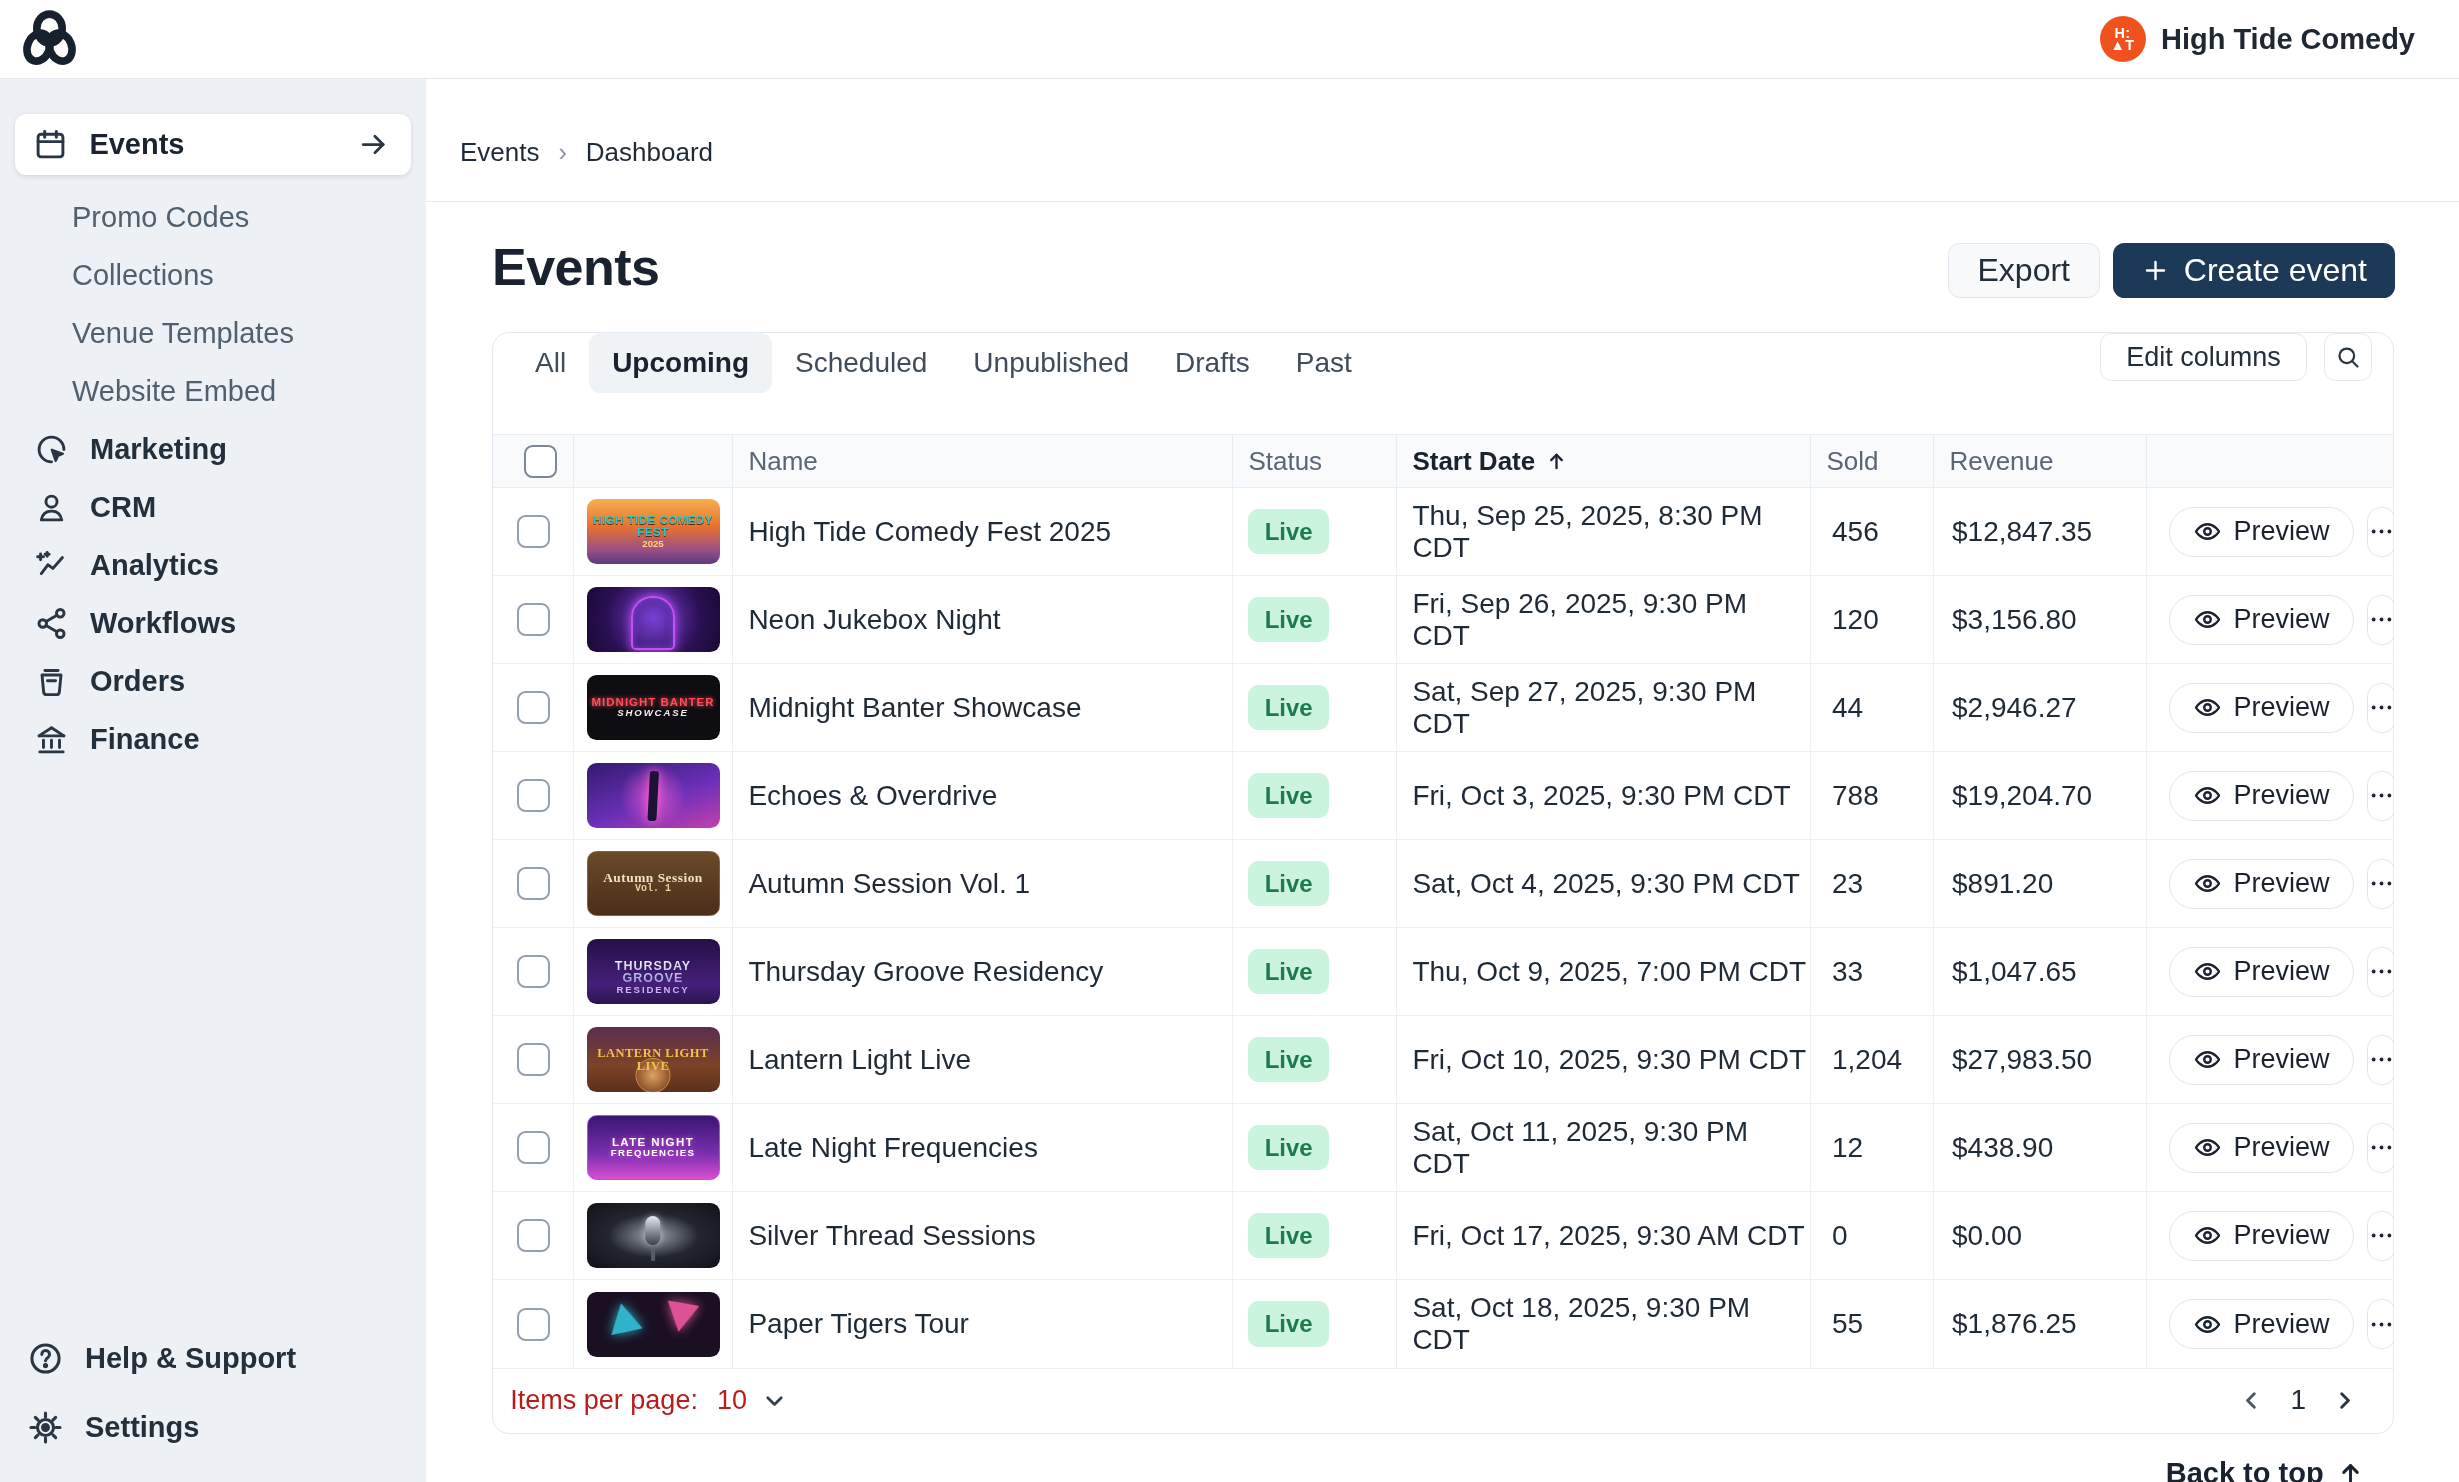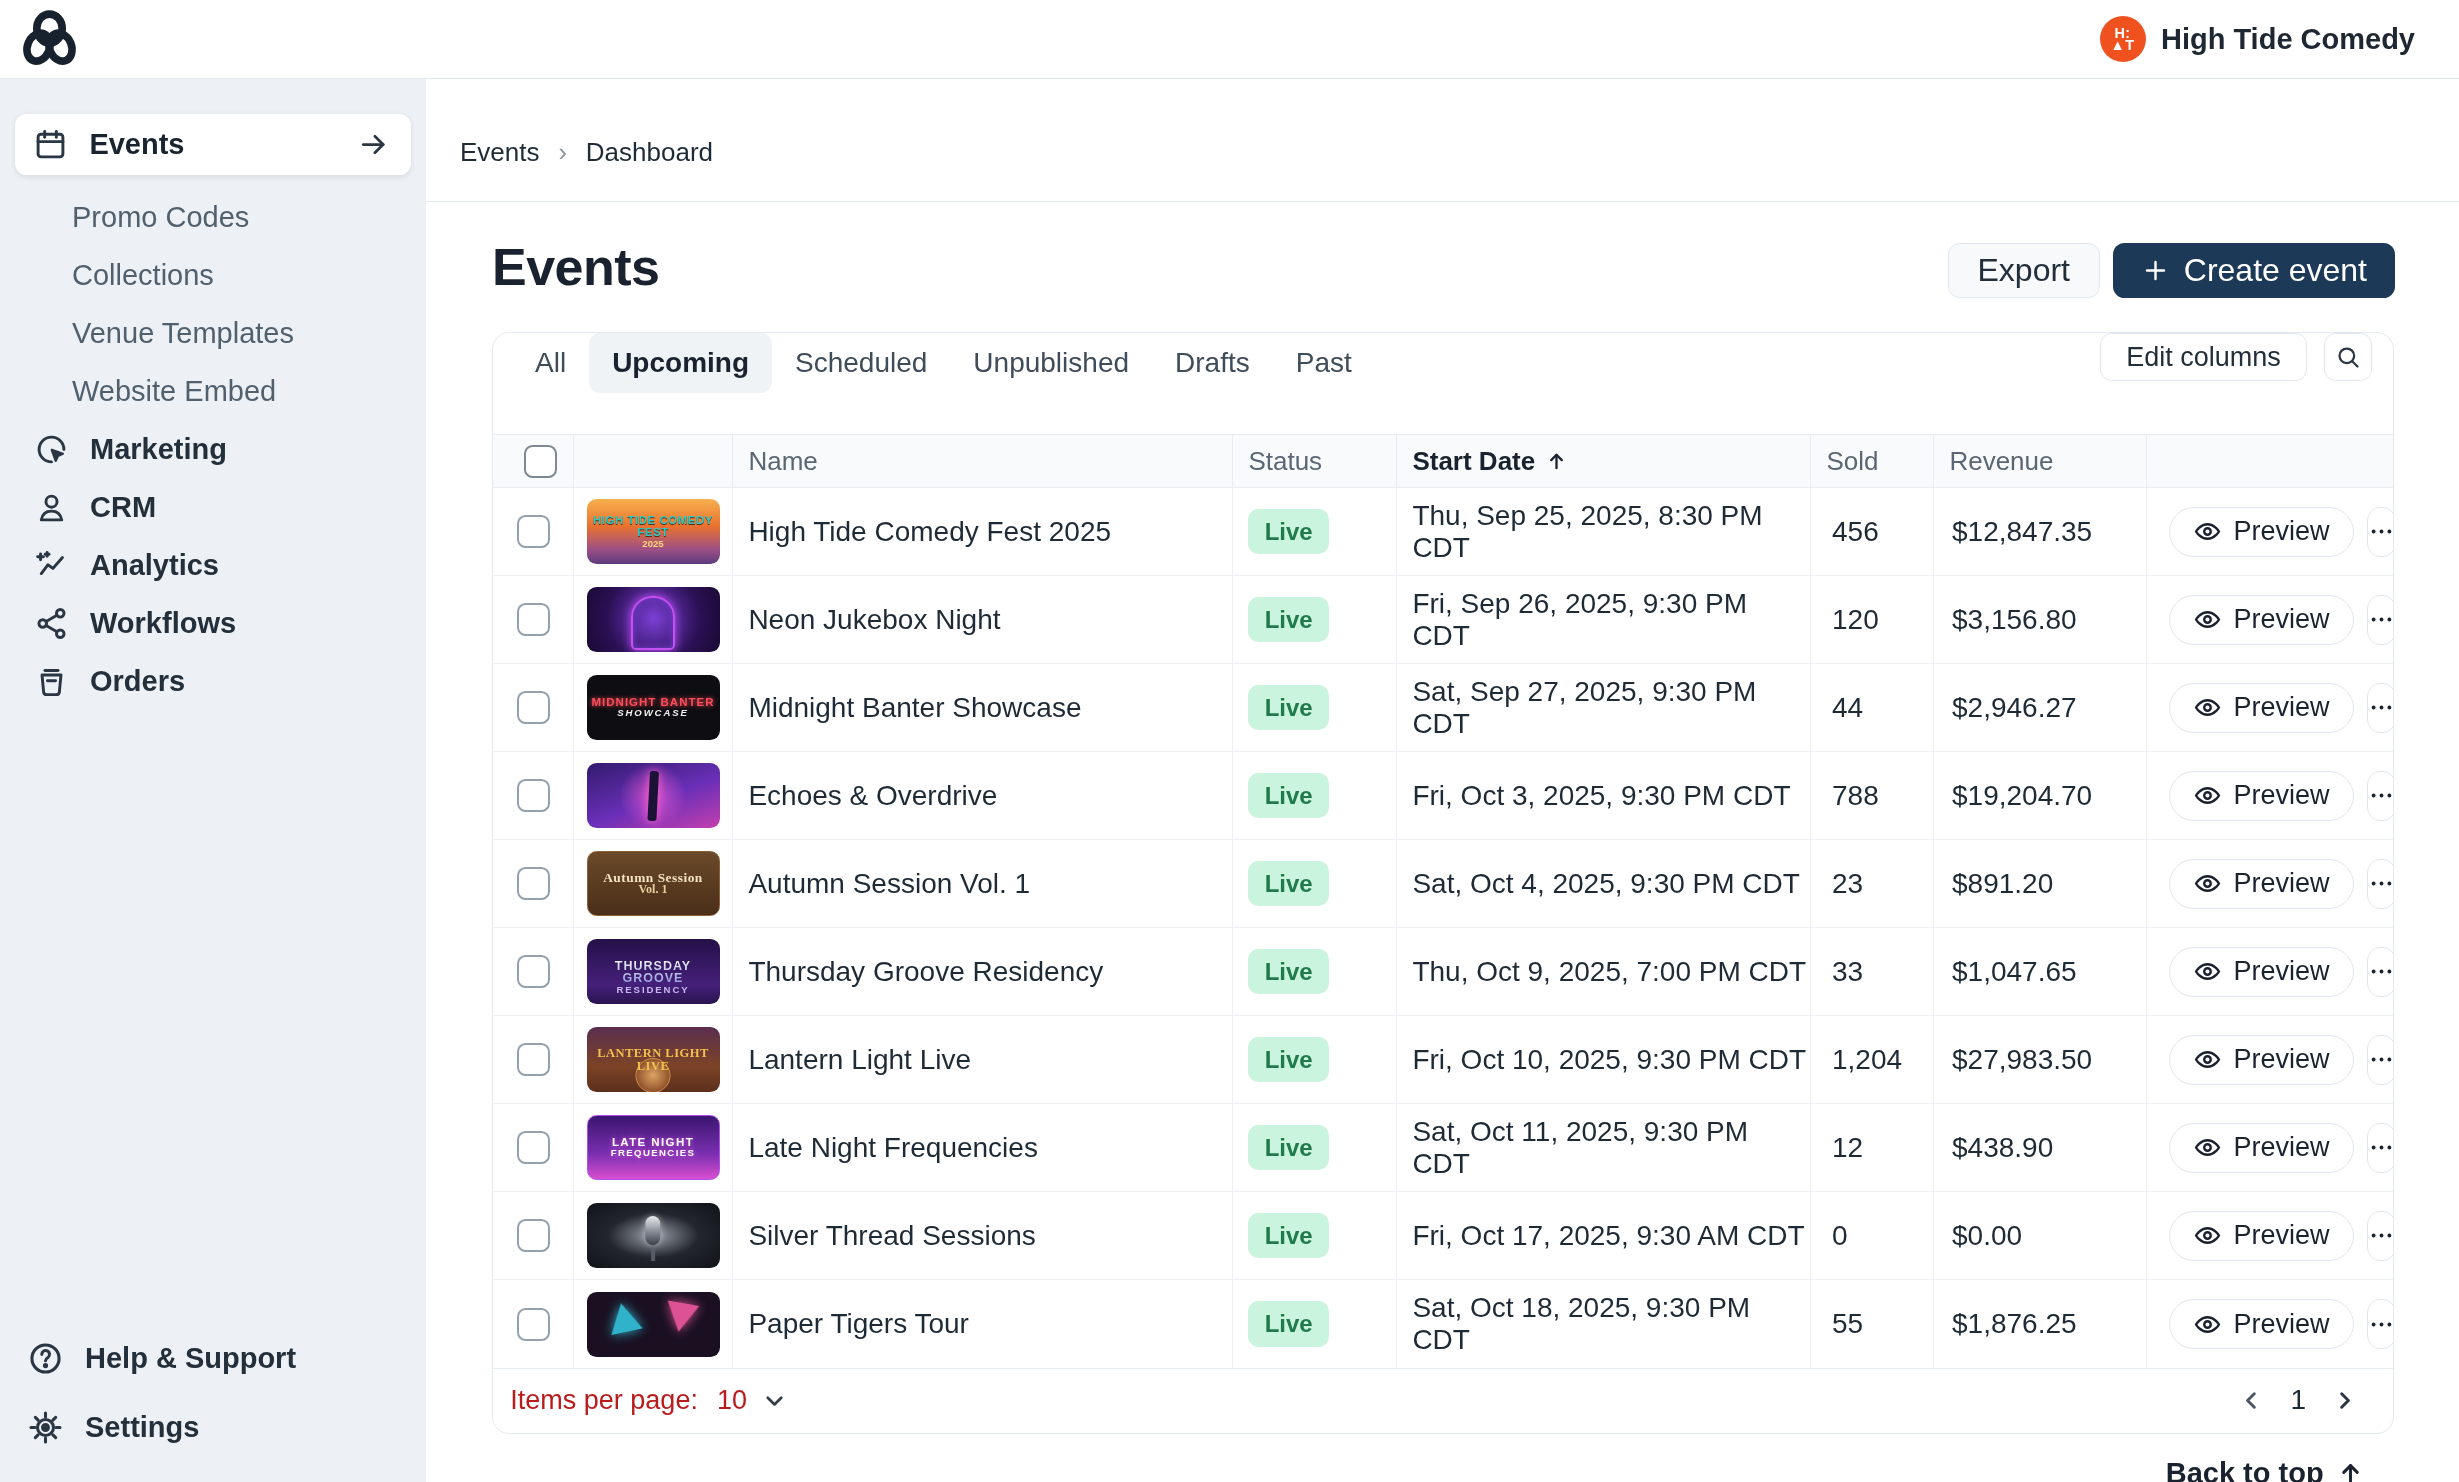--- a/index.html
+++ b/index.html
@@ -88,21 +88,21 @@
   .thumb-jukebox { background:radial-gradient(circle at 50% 48%,#7A3FD4 0%,#2B1055 62%,#190A33 100%); }
   .thumb-jukebox::after { content:""; position:absolute; left:50%; top:8.6px; transform:translateX(-50%); width:40px; height:50px; border:2.9px solid #C44FF2; border-radius:21px 21px 4.8px 4.8px; box-shadow:0 0 9.6px #C44FF2, inset 0 0 7.7px #7A3FD4; }
   .thumb-banter { background:#0D0D12; }
   .thumb-banter .tline1 { color:#FF4D5A; text-shadow:0 0 5.8px #FF4D5A; letter-spacing:1px; }
   .thumb-banter .tline2 { color:#F2F2F2; font-style:italic; letter-spacing:1.9px; }
   .thumb-overdrive { background:linear-gradient(160deg,#321B6E 0%,#6A2FB8 55%,#C43FAE 100%); }
   .thumb-overdrive::before { content:""; position:absolute; left:50%; top:50%; width:67px; height:67px; transform:translate(-50%,-50%); background:radial-gradient(circle,#FF5FD2 0%,rgba(255,95,210,0) 70%); opacity:.7; }
   .thumb-overdrive::after { content:""; position:absolute; left:50%; top:7.7px; transform:translateX(-50%) rotate(3deg); width:8.6px; height:50px; background:#1C1236; box-shadow:0 0 9.6px #FF5FD2; border-radius:2.9px; }
   .thumb-autumn { background:linear-gradient(180deg,#6B4A2A 0%,#4A2E18 100%); border:1.9px solid #8A6238; }
   .thumb-autumn .tline1 { font-family:"Liberation Serif", serif; color:#F3E3C2; font-size:13.4px; font-weight:700; }
-  .thumb-autumn .tline2 { font-family:Liberation Serif, serif; color:#E8CFA0; font-size:12px; }
+  .thumb-autumn .tline2 { font-family:Liberation Mono, monospace; color:#E8CFA0; font-size:10px; }
   .thumb-groove { background:linear-gradient(180deg,#241048 0%,#45207A 70%,#2A1450 100%); }
   .thumb-groove .tline1 { color:#D9DEFF; background:linear-gradient(180deg,#F3F5FF,#8E96D8); -webkit-background-clip:text; background-clip:text; -webkit-text-fill-color:transparent; font-size:12.5px; letter-spacing:1px;margin-top:12px; }
   .thumb-groove .tline2 { color:#C9B7F2; letter-spacing:1.9px; }
   .thumb-lantern { background:linear-gradient(180deg,#5A2E4F 0%,#7C4326 60%,#5C2F1C 100%); }
   .thumb-lantern .tline1 { font-family:"Liberation Serif", serif; color:#F2C14E; font-size:12.5px; letter-spacing:0.5px; }
   .thumb-lantern::after { content:""; position:absolute; left:50%; top:31px; transform:translateX(-50%); width:33px; height:33px; border-radius:50%; border:1.9px solid #D99A4E; background:radial-gradient(circle,#E8B06A 0%,#8A4A26 80%); opacity:.9; }
   .thumb-freq { background:linear-gradient(180deg,#3A1670 0%,#7A2FB0 60%,#D84FD0 100%); }
   .thumb-freq .tline1, .thumb-freq .tline2 { color:#FFFFFF; text-shadow:0 0 5.8px #E45FE0; letter-spacing:1.4px; }
   .thumb-freq { border:1.9px solid #B14EF0; }
   .thumb-mic { background:radial-gradient(ellipse at 50% 50%,#9AA0AB 0%,#23262E 48%,#101218 100%); }
@@ -203,20 +203,33 @@
   <div class="side-item">
     <span class="icon">
       <svg width="35" height="35" viewBox="0 0 24 24">
           <line x1="7.5" y1="4.5" x2="16.5" y2="4.5"></line>
           <path d="M5.5 7.5h13l-1.1 11.6a2 2 0 0 1-2 1.9H8.6a2 2 0 0 1-2-1.9z"></path>
           <line x1="9.2" y1="11.5" x2="14.8" y2="11.5"></line>
         </svg>
     </span>
     <span class="lbl">Orders</span>
   </div>
+  <div class="side-item">
+    <span class="icon">
+      <svg width="35" height="35" viewBox="0 0 24 24">
+          <polyline points="3.5,9.5 12,4 20.5,9.5"></polyline>
+          <line x1="3.5" y1="9.5" x2="20.5" y2="9.5"></line>
+          <line x1="6.5" y1="12.5" x2="6.5" y2="17.5"></line>
+          <line x1="12" y1="12.5" x2="12" y2="17.5"></line>
+          <line x1="17.5" y1="12.5" x2="17.5" y2="17.5"></line>
+          <line x1="4" y1="20.5" x2="20" y2="20.5"></line>
+        </svg>
+    </span>
+    <span class="lbl">Finance</span>
+  </div>
 
   <div class="side-bottom">
     <div class="side-item">
       <span class="icon">
         <svg width="37" height="37" viewBox="0 0 24 24">
             <circle cx="12" cy="12" r="8.8"></circle>
             <path d="M9.6 9.3a2.5 2.5 0 1 1 4 2c-.9.6-1.6 1.1-1.6 2.1"></path>
             <circle cx="12" cy="16.6" r="0.7" fill="#2A3644"></circle>
           </svg>
       </span>

